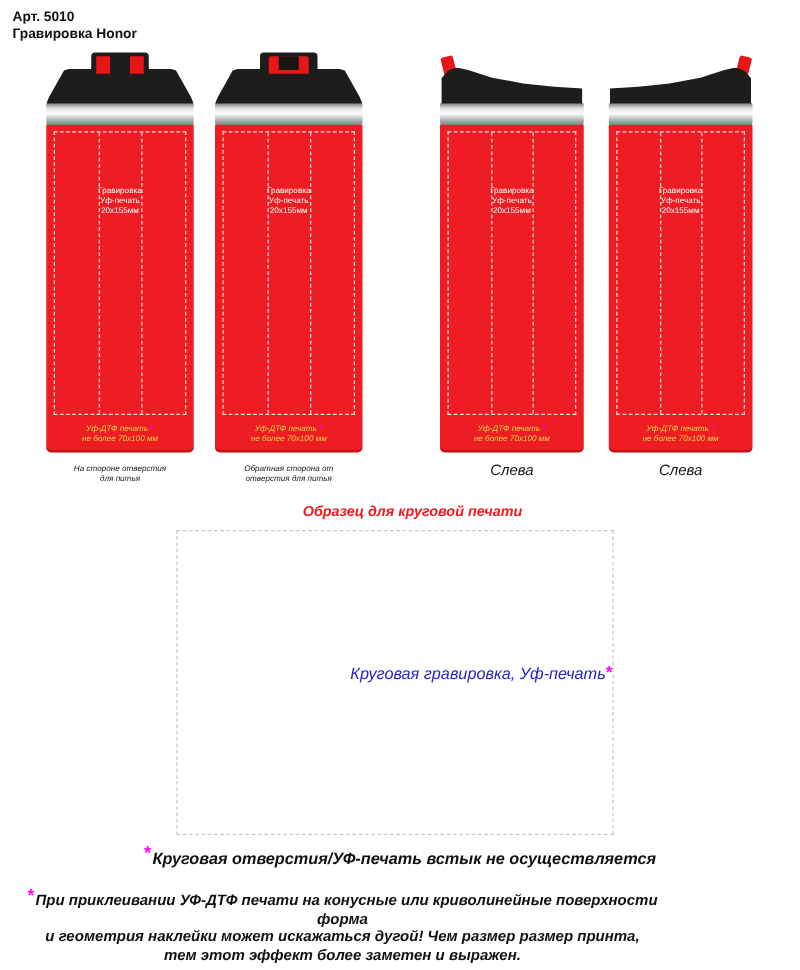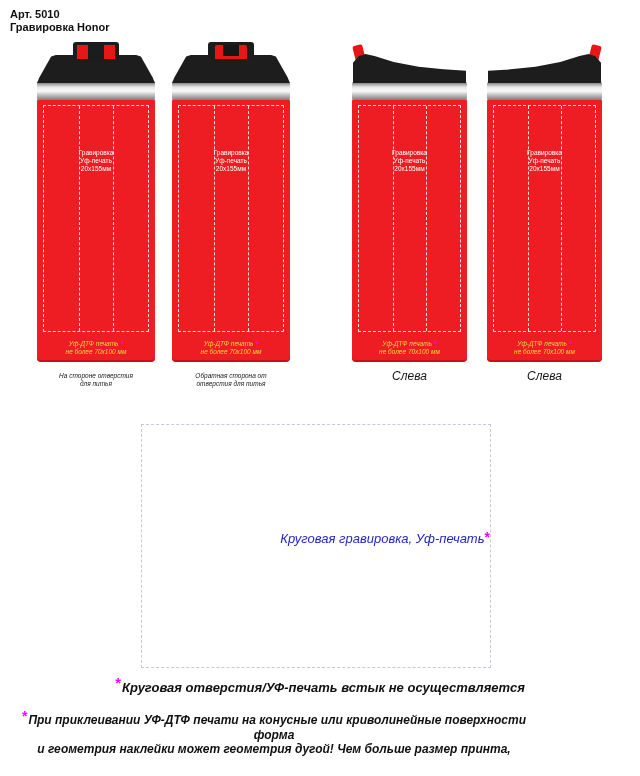--- a/index.html
+++ b/index.html
@@ -183,27 +183,29 @@
     <div>На стороне отверстия</div>
     <div>для питья</div>
   </div>
   <div class="cap-small cap-2">
     <div>Обратная сторона от</div>
     <div>отверстия для питья</div>
   </div>
   <div class="cap-large cap-3">Слева</div>
   <div class="cap-large cap-4">Слева</div>
 
+  <div class="sample-heading">Образец для круговой печати</div>
   <div class="sample-box">
     <div class="sample-label">
       <div><span>Круговая гравировка, Уф-печать</span><span class="ast">*</span></div>
     </div>
   </div>
 
   <div class="note1">
     <span class="ast">*</span><span>Круговая отверстия/УФ-печать встык не осуществляется</span>
   </div>
   <div class="note2">
     <div><span class="ast">*</span><span>При приклеивании УФ-ДТФ печати на конусные или криволинейные поверхности форма</span></div>
-    <div>и геометрия наклейки может геометрия дугой! Чем больше размер принта,</div>
+    <div>и геометрия наклейки может искажаться дугой! Чем размер размер принта,</div>
+    <div>тем этот эффект более заметен и выражен.</div>
   </div>
 
 </div>
 
 </body></html>

